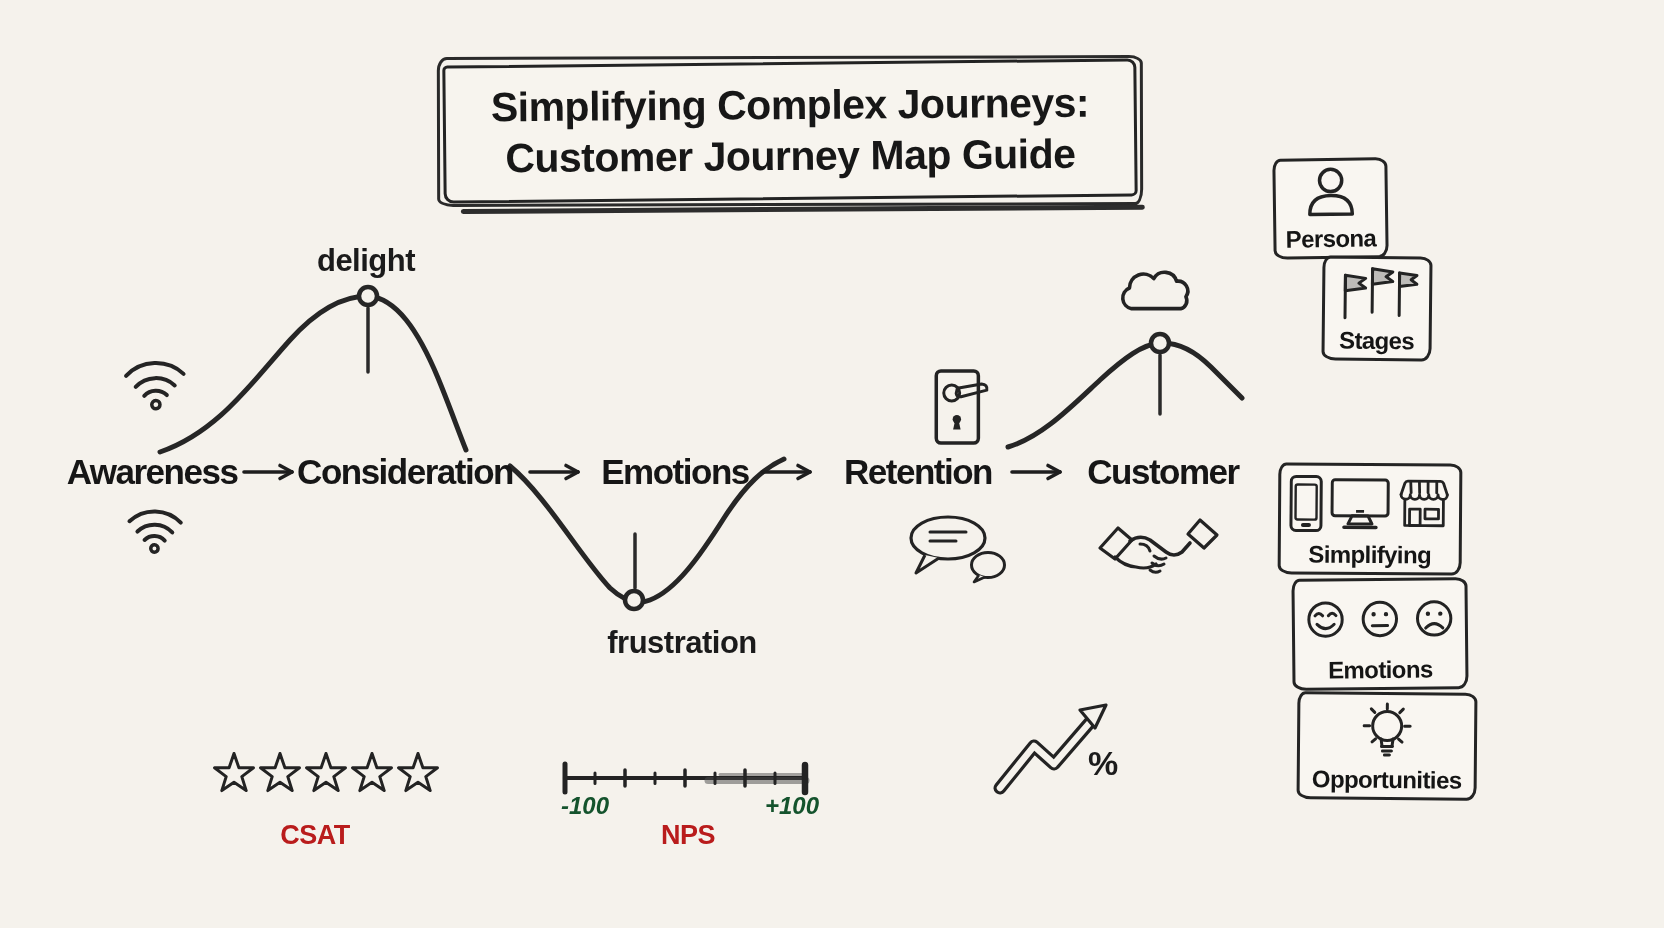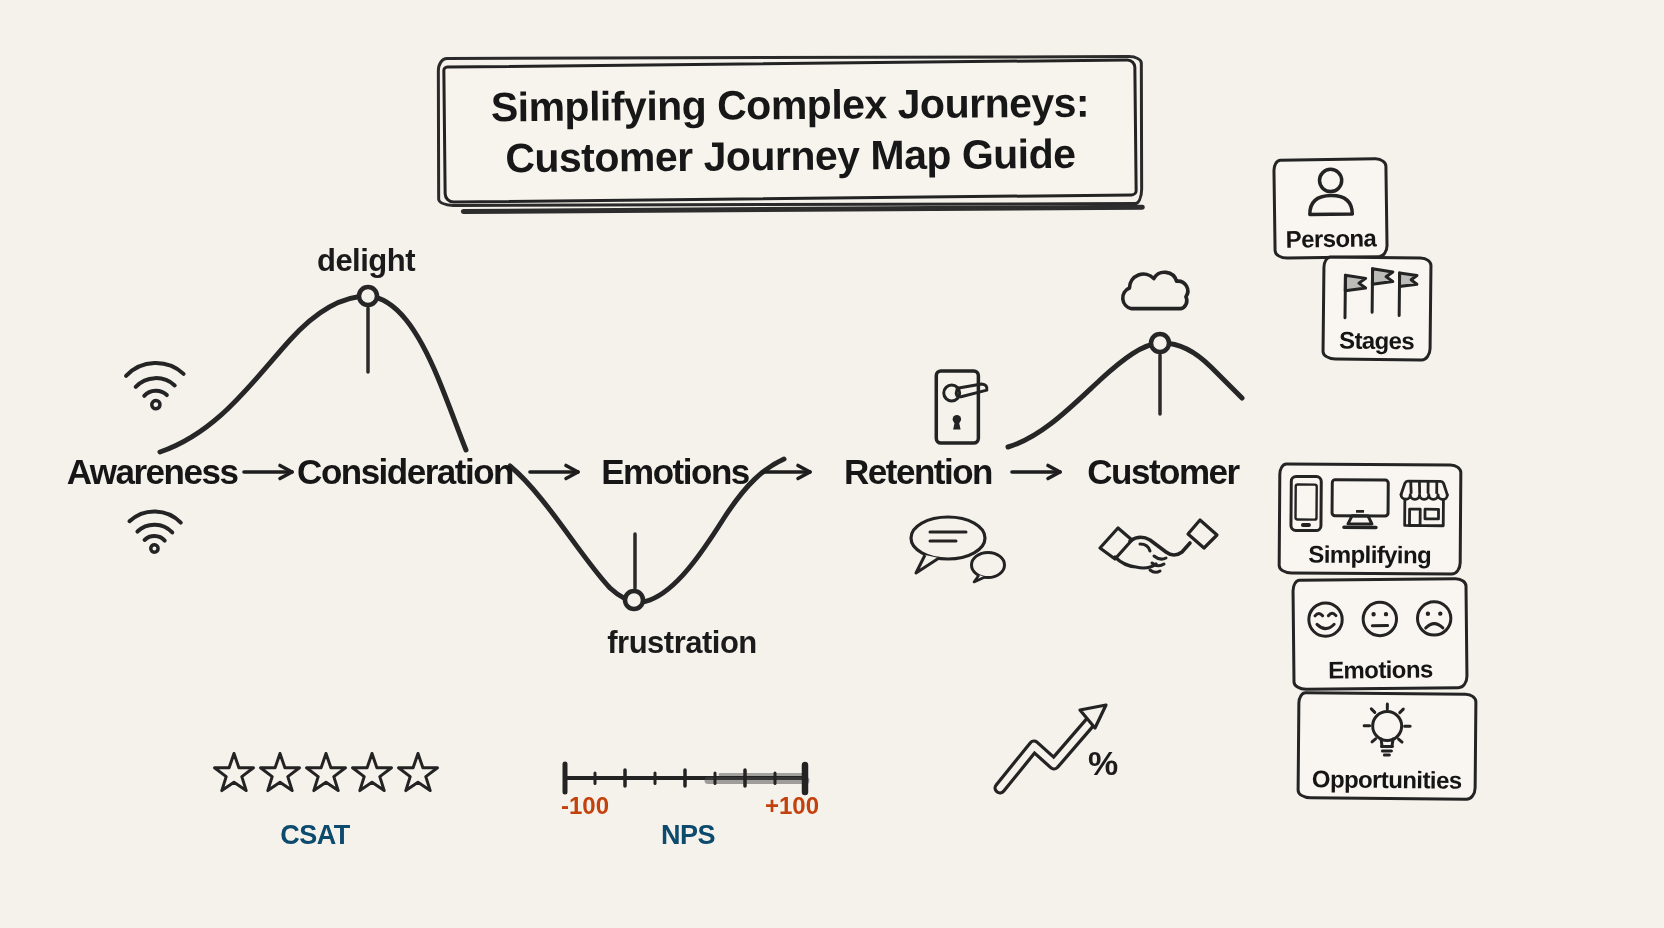--- a/index.html
+++ b/index.html
@@ -38,25 +38,25 @@
     font-size:35px;font-weight:700;letter-spacing:-1.5px;color:#161616;white-space:nowrap;
   }
   .curve-label{
     position:absolute;transform:translateX(-50%);
     font-size:31px;font-weight:700;letter-spacing:-0.5px;color:#1b1b1b;white-space:nowrap;
   }
 
   
   .metric-label{
     position:absolute;transform:translateX(-50%);top:820px;
-    font-size:27px;font-weight:700;letter-spacing:-0.5px;color:#0c4a6e;white-space:nowrap;
+    font-size:27px;font-weight:700;letter-spacing:-0.5px;color:#b91c1c;white-space:nowrap;
   }
   .scale-num{
     position:absolute;transform:translateX(-50%);top:792px;
-    font-size:24px;font-weight:700;color:#c2410c;
+    font-size:24px;font-weight:700;color:#14532d;font-style:italic;
   }
   .stars-row{position:absolute;left:212px;top:752px;display:flex;gap:2px;}
   .pct{position:absolute;left:1088px;top:744px;font-size:34px;font-weight:700;color:#1c1c1c;}
 
   
   .lbox{
     position:absolute;
     border:3px solid #242424;
     border-radius:8px 12px 10px 14px / 12px 9px 13px 9px;
     background:rgba(252,250,245,0.55);

